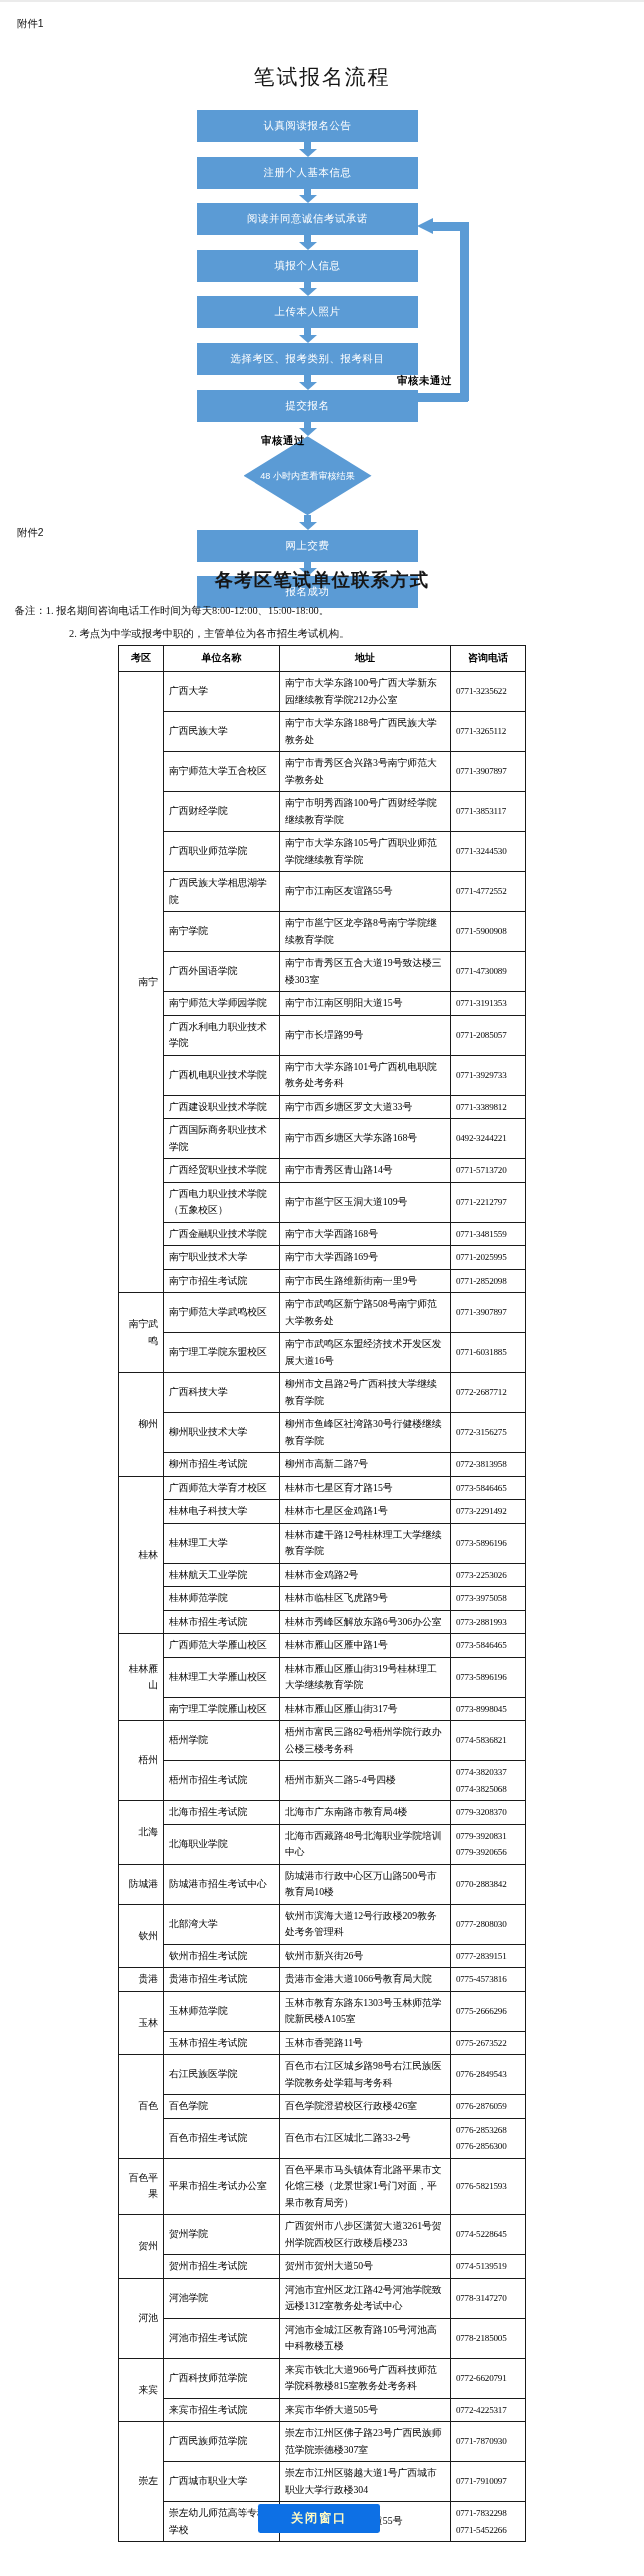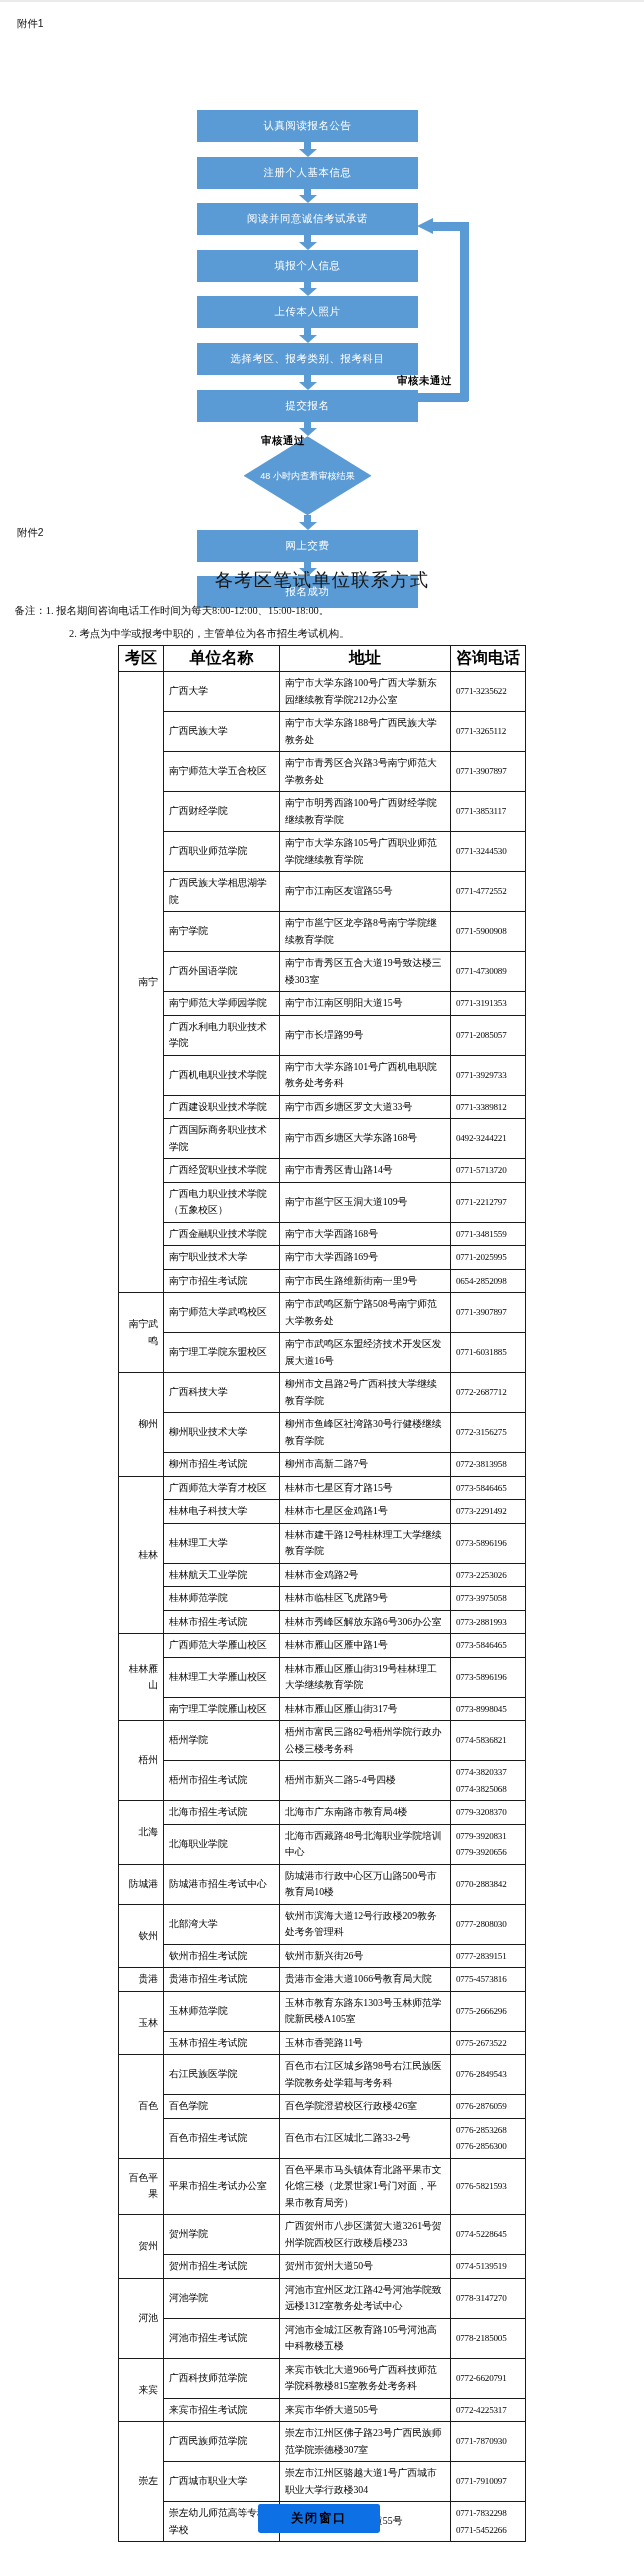--- a/index.html
+++ b/index.html
@@ -40,53 +40,54 @@
   .fb{position:absolute;background:var(--flow-blue);}
   #fb-bottom{left:368px;top:393px;width:100px;height:8.5px;}
   #fb-vert{left:460px;top:222px;width:8.5px;height:179px;}
   #fb-shaft{left:433px;top:222px;width:32px;height:8.5px;}
   #fb-head{position:absolute;left:417px;top:218px;width:0;height:0;
            border-top:8.5px solid transparent;border-bottom:8.5px solid transparent;
            border-right:16px solid var(--flow-blue);}
 
   
   #table-title{position:absolute;left:0;top:567px;width:644px;text-align:center;
-               font-size:18.3px;font-weight:normal;letter-spacing:1.2px;color:#161616;}
+               font-size:18.3px;font-weight:bold;letter-spacing:1.2px;color:#161616;}
   .note{position:absolute;font-family:"Liberation Serif",serif;font-size:10.4px;color:#111;}
   #note-1{left:14.6px;top:604px;}
   #note-2{left:49px;top:627px;margin-left:20px;}
 
   #contact-table{position:absolute;left:118px;top:645px;width:407px;
                  border-collapse:collapse;table-layout:fixed;
                  font-family:"Liberation Serif",serif;font-size:9.8px;color:#000;}
   #contact-table col.c-region{width:45px;}
   #contact-table col.c-unit{width:116px;}
   #contact-table col.c-addr{width:171px;}
   #contact-table col.c-phone{width:75px;}
   #contact-table th,#contact-table td{border:0.6px solid var(--border-black);
                  padding:3px 4.9px;line-height:16.5px;vertical-align:middle;}
-  #contact-table th{font-size:16px;font-weight:bold;text-align:center;padding:4.3px 2.4px;}
+  #contact-table th{font-size:10px;font-weight:bold;text-align:center;padding:4.3px 2.4px;}
   td.region{text-align:right;padding:3px 10.4px;word-break:break-all;}
   td.unit{word-break:break-all;}
   td.addr{word-break:break-all;}
   td.phone{font-size:9.1px;letter-spacing:-0.2px;white-space:nowrap;padding:3px 3.7px;}
 
   
   #close-button{position:absolute;left:258px;top:2504px;width:122px;height:29px;
-                background:var(--button-blue);color:#000000;border:none;border-radius:2.4px;
+                background:var(--button-blue);color:#fef9c3;border:none;border-radius:2.4px;
                 font-family:"Liberation Sans",sans-serif;font-size:12.2px;font-weight:bold;
                 letter-spacing:1.8px;cursor:pointer;display:flex;align-items:center;justify-content:center;}
 </style>
 </head>
 <body>
 
 <div id="page">
   <div class="top-hairline"></div>
 
   <div id="att1-label" class="att-label">附件1</div>
+  <div id="flow-title">笔试报名流程</div>
 
   <div id="flow-col">
     <div id="flow-steps">
         <div class="flow-box">认真阅读报名公告</div>
         <div class="flow-arrow">
           <div class="shaft"></div>
           <div class="head"></div>
         </div>
         <div class="flow-box">注册个人基本信息</div>
         <div class="flow-arrow">
@@ -247,21 +248,21 @@
           <td class="phone"><span>0771-3481559</span></td>
         </tr>
         <tr>
           <td class="unit">南宁职业技术大学</td>
           <td class="addr">南宁市大学西路169号</td>
           <td class="phone"><span>0771-2025995</span></td>
         </tr>
         <tr>
           <td class="unit">南宁市招生考试院</td>
           <td class="addr">南宁市民生路维新街南一里9号</td>
-          <td class="phone"><span>0654-2852098</span></td>
+          <td class="phone"><span>0771-2852098</span></td>
         </tr>
         <tr>
           <td class="region" rowspan="2">南宁武鸣</td>
           <td class="unit">南宁师范大学武鸣校区</td>
           <td class="addr">南宁市武鸣区新宁路508号南宁师范大学教务处</td>
           <td class="phone"><span>0771-3907897</span></td>
         </tr>
         <tr>
           <td class="unit">南宁理工学院东盟校区</td>
           <td class="addr">南宁市武鸣区东盟经济技术开发区发展大道16号</td>

